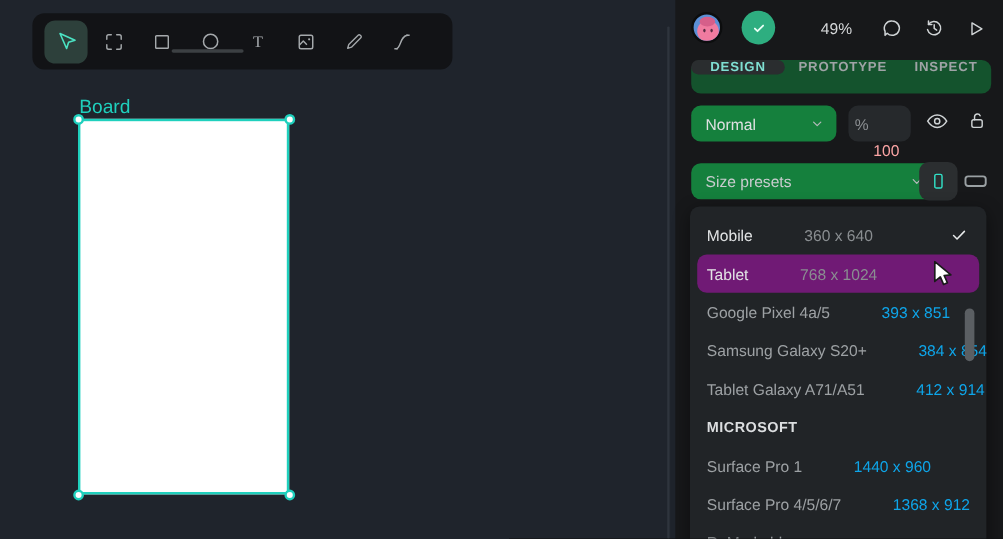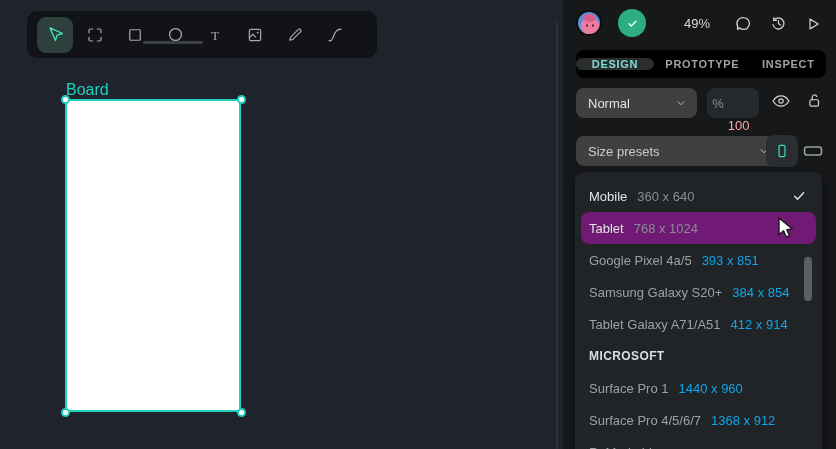--- a/index.html
+++ b/index.html
@@ -39,28 +39,28 @@
   .avatar .eye { position:absolute; width:2px; height:3px; border-radius:50%; background:#5a2b43; top:12px; }
   .avatar .eye.l { left:8px; } .avatar .eye.r { left:14px; }
 
   .save-check { position:absolute; left:618px; top:9px; width:28px; height:28px; border-radius:50%;
     background:#2eae80; display:flex; align-items:center; justify-content:center; color:#eafff6; }
   .zoom-level { position:absolute; left:684px; top:16px; font-size:13px; color:#d6d8da; }
   .hdr-icon { position:absolute; color:#cfd3d5; }
 
   .tabs {
     position:absolute; left:576px; top:50px; width:250px; height:28px;
-    background:#000000; border-radius:8px; display:flex; align-items:center;
+    background:#14532d; border-radius:8px; display:flex; align-items:flex-start;
   }
   .tab { display:flex; align-items:center; justify-content:center; font-size:11px; font-weight:bold;
     letter-spacing:0.7px; color:#9fa3a6; flex:1 1 auto; }
   .tab.active { background:#2a2d2f; border-radius:8px; color:#7fdfd2; flex:0 0 78px; }
 
   .select {
-    position:absolute; height:30px; background:#404040; border-radius:8px;
+    position:absolute; height:30px; background:#15803d; border-radius:8px;
     display:flex; align-items:center; padding:0 10px 0 12px; font-size:13px;
   }
   .select .chev { margin-left:auto; color:#b7babd; }
   .blend-select { left:576px; top:88px; width:121px; color:#dfe1e2; }
   .presets-select { left:576px; top:136px; width:204px; color:#c9cccf; }
 
   .opacity-box { position:absolute; left:707px; top:88px; width:52px; height:30px; background:#26292c;
     border-radius:8px; display:flex; align-items:center; justify-content:center; gap:4px; }
   .opacity-box .pct { font-size:13px; color:#8b8f92; }
   .opacity-input { width:26px; border:none; background:transparent; color:#fca5a5; font-size:13px;
@@ -68,21 +68,21 @@
 
   .orient-portrait { position:absolute; left:766px; top:135px; width:32px; height:32px; background:#2b2e30;
     border-radius:8px; display:flex; align-items:center; justify-content:center; color:#31e0c6; }
   .orient-landscape { position:absolute; left:800px; top:142px; width:26px; height:18px; display:flex;
     align-items:center; justify-content:center; color:#9aa0a3; }
 
   
   .menu { position:absolute; left:575px; top:172px; width:247px; height:290px;
     background:#212427; border-radius:8px; padding-top:8px; box-shadow:0 4px 14px rgba(0,0,0,.45); }
   .menu-row { position:relative; height:32px; display:flex; align-items:center; padding:0 16px 0 14px;
-    font-size:13px; }
+    font-size:13px;gap:33px; }
   .menu-row .name { color:#9da1a4; margin-right:10px; white-space:nowrap; }
   .menu-row .dims { color:#0ea5e9; white-space:nowrap; }
   .menu-row.bright .name { color:#e2e4e5; }
   .menu-row.bright .dims { color:#8a8e91; }
   .menu-row.hover { background:#701a75; border-radius:8px; margin:0 6px; padding:0 10px 0 8px; }
   .menu-row.section .name { color:#dcdee0; font-weight:bold; font-size:12px; letter-spacing:0.4px; }
   .menu-row .check { margin-left:auto; color:#e8eaeb; display:flex; }
   .menu-scrollthumb { position:absolute; left:804px; top:257px; width:8px; height:44px; background:#5b5f63; border-radius:4px; }
 
   .mouse-cursor { position:absolute; left:777px; top:217px; }

